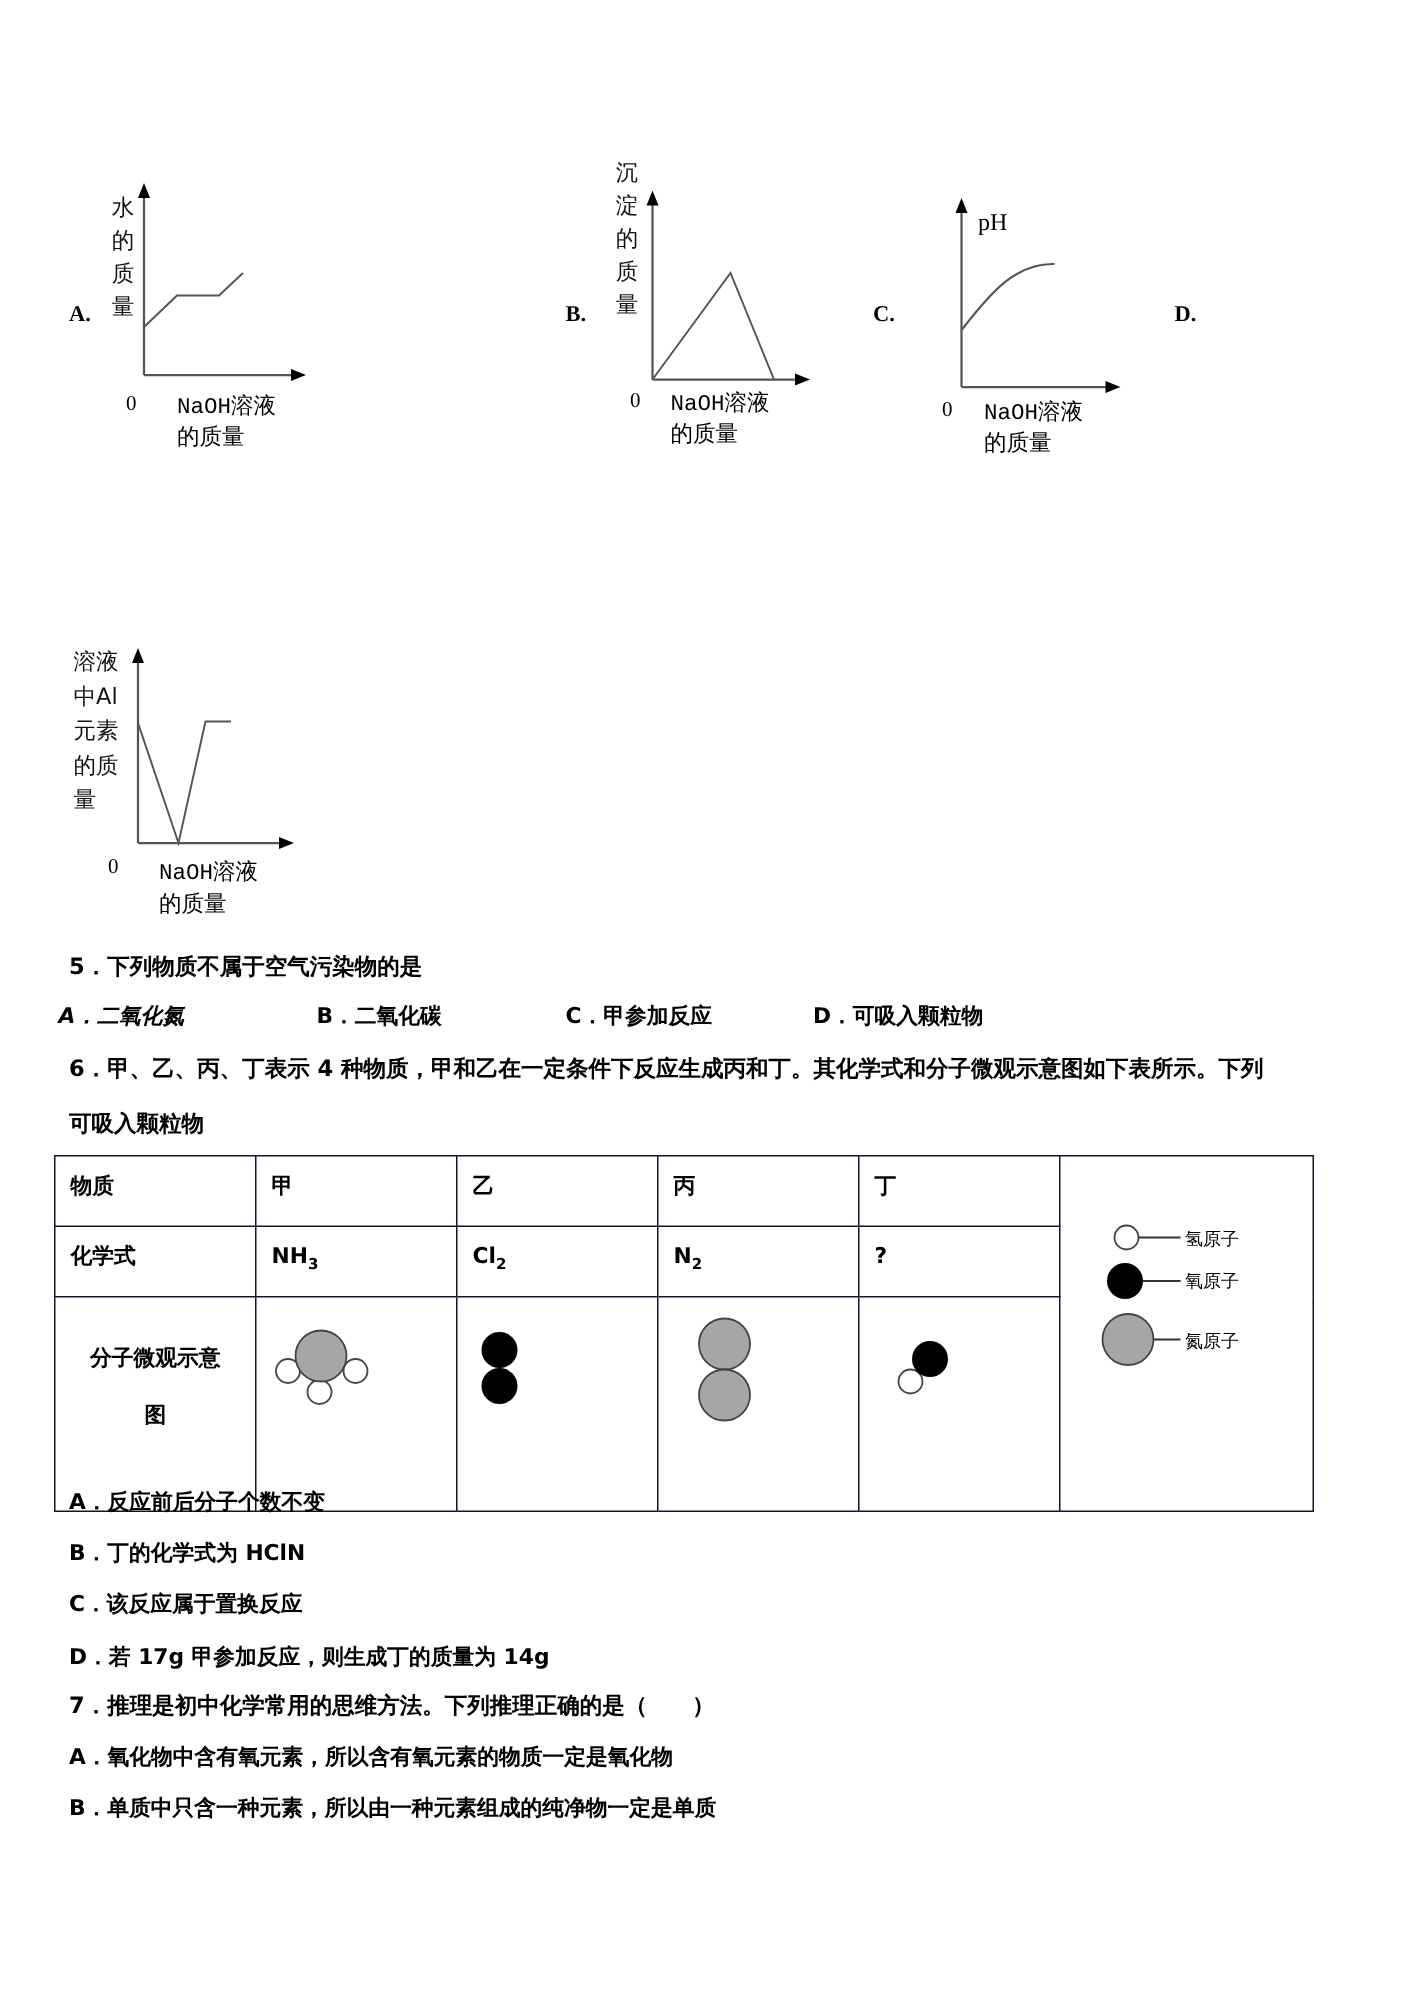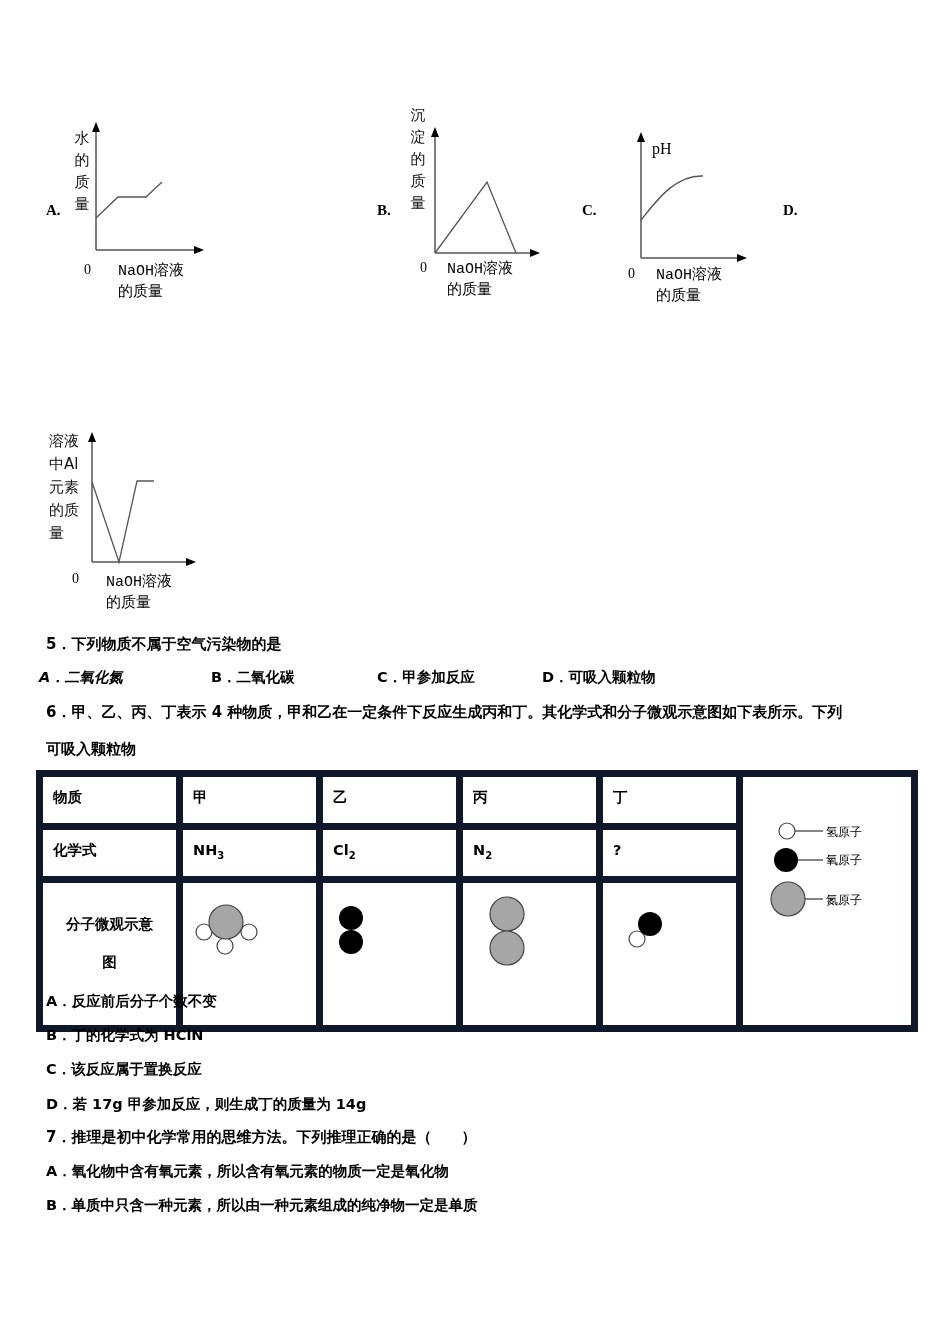--- a/index.html
+++ b/index.html
@@ -7,21 +7,21 @@
          font-family:"DejaVu Serif", "Liberation Serif", serif; color:#000; }
   .abs { position:absolute; }
   .lbl { font-size:15px; font-weight:bold; font-family:"Liberation Serif", serif; }
   .axis-text { font-family:"DejaVu Sans", sans-serif; font-size:15px; line-height:22px; color:#111; }
   .vlabel { width:18px; text-align:center; }
   .zero { font-family:"Liberation Serif", serif; font-size:14px; }
   .xlabel { font-family:Liberation Mono, monospace; font-size:15px; line-height:21px; }
   .q { font-family:"DejaVu Sans", sans-serif; font-weight:bold; font-size:15px; }
   .opt { font-family:"DejaVu Sans", sans-serif; font-weight:bold; font-size:14.5px; }
   table.mol { position:absolute; left:36px; top:770px; border-collapse:collapse; }
-  table.mol td { border:7px solid #0f172a; vertical-align:top; padding:0 10px;
+  table.mol td { border:1px solid #0f172a; vertical-align:top; padding:0 10px;
                  font-family:"DejaVu Sans", sans-serif; font-weight:bold; font-size:14.5px; }
   table.mol tr.r1 td { height:46px; line-height:40px; }
   table.mol tr.r2 td { height:46px; line-height:40px; }
   table.mol tr.r3 td { height:120px;text-align:center; }
   .formula { font-family:"Liberation Serif", serif; font-weight:bold; font-size:15px; }
   .formula sub { font-size:10px; }
   .legend-text { font-family:"DejaVu Sans", sans-serif; font-size:12px; font-weight:normal; }
 </style>
 </head>
 <body>

